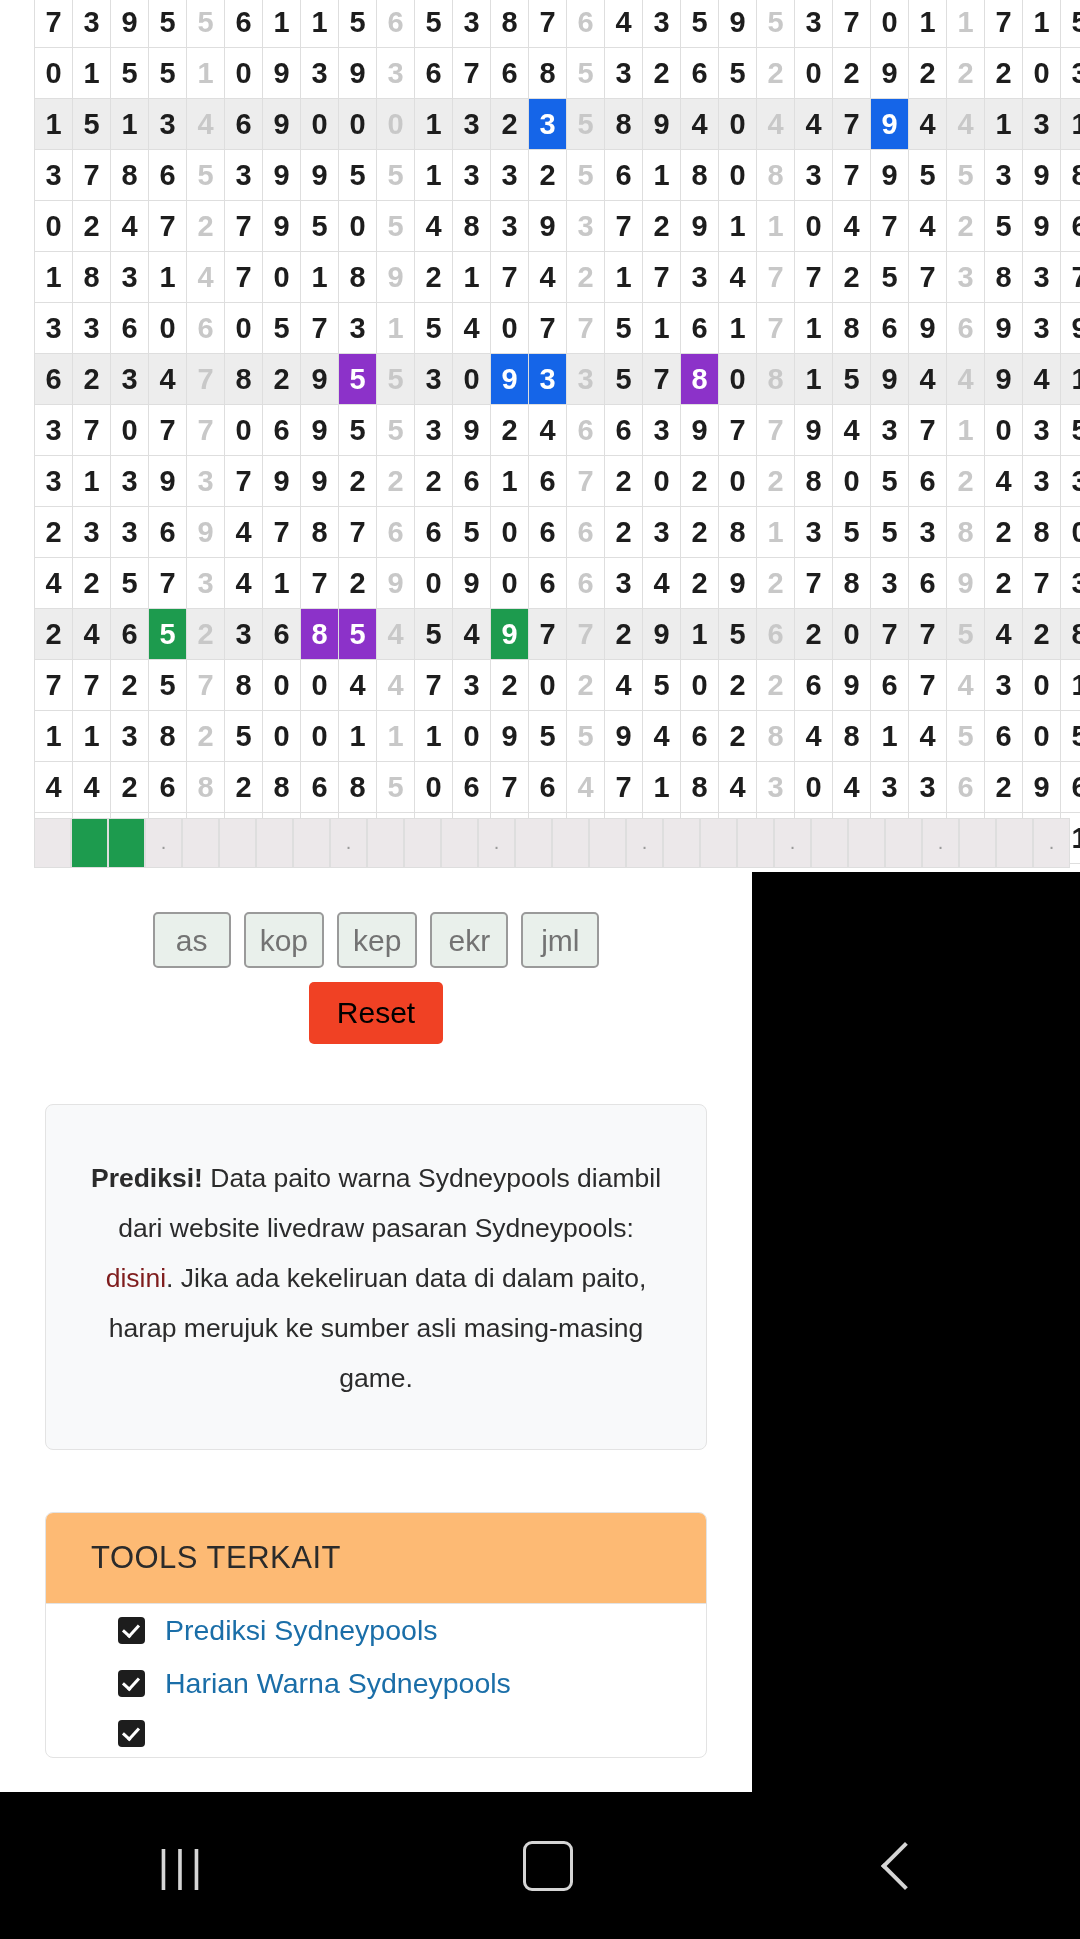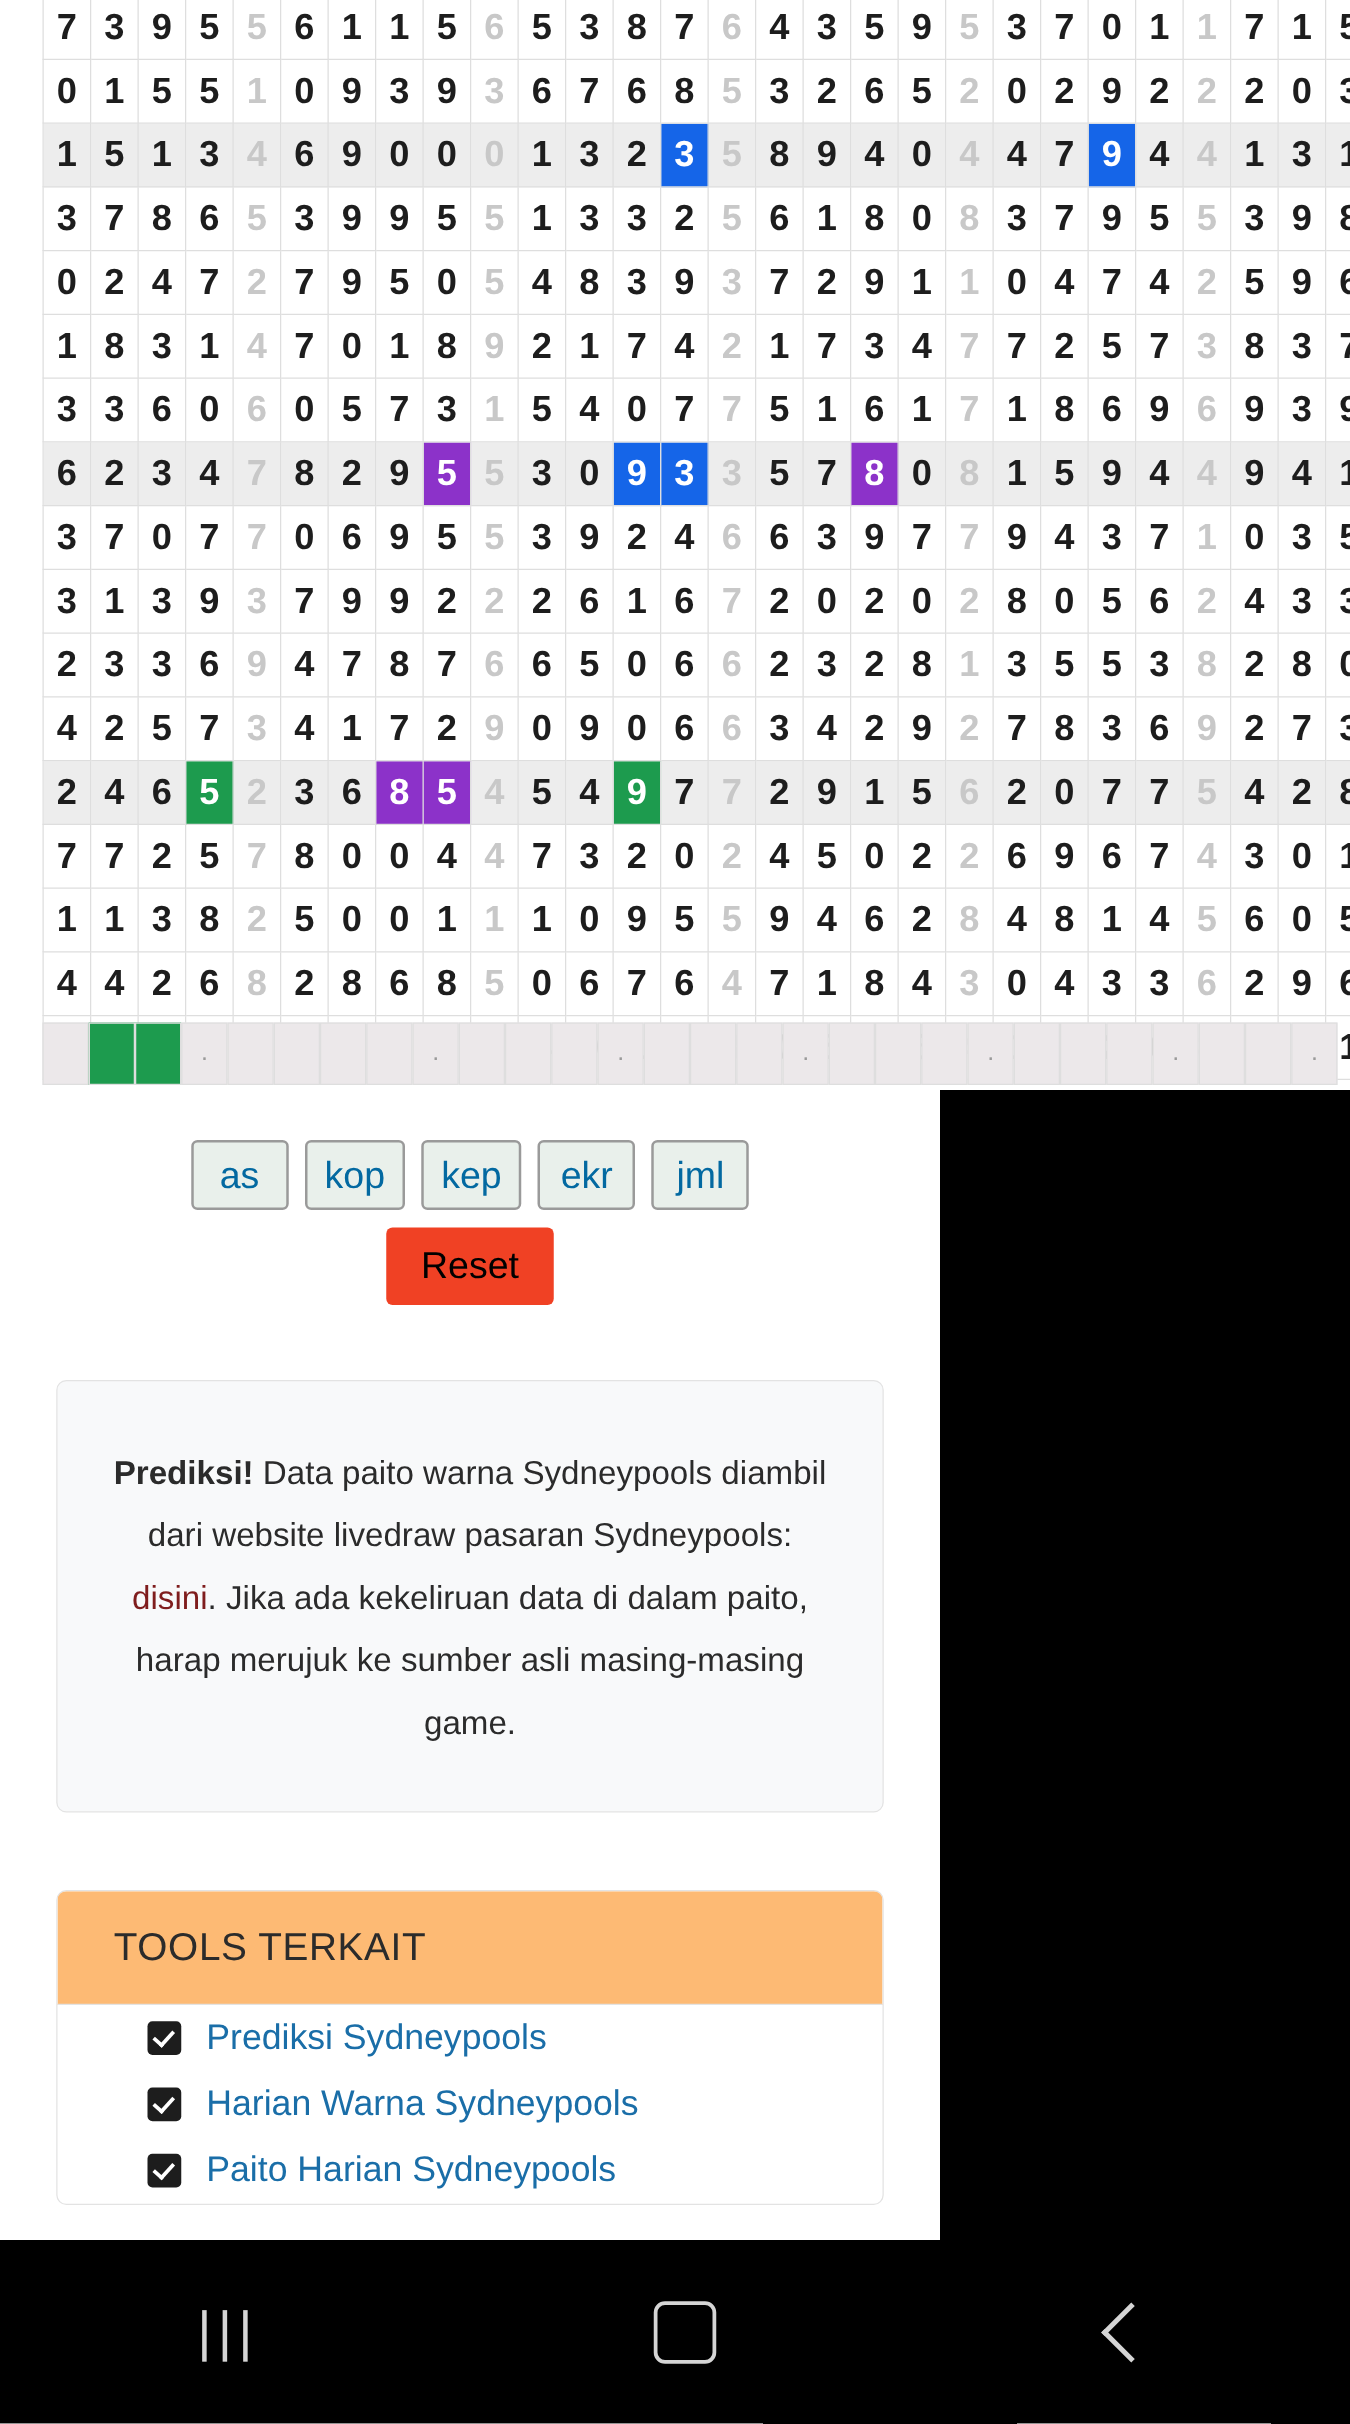--- a/index.html
+++ b/index.html
@@ -107,21 +107,21 @@
     gap: 13px;
     padding-top: 40px;
   }
   .pill {
     border: 2px solid #9a9a9a;
     background: #e9f0eb;
     border-radius: 5px;
     min-width: 78px;
     height: 56px;
     font-size: 30px;
-    color: #0369a1;
+    color: #737373;
     line-height: 54px;
     text-align: center;
     padding: 0 14px;
     box-sizing: border-box;
     font-family: "Liberation Sans", sans-serif;
   }
   .reset-row {
     display: flex;
     justify-content: center;
     margin-top: 14px;
@@ -802,21 +802,20 @@
       <div class="tool-item">
         <span class="chk"></span>
         <span>Prediksi Sydneypools</span>
       </div>
       <div class="tool-item">
         <span class="chk"></span>
         <span>Harian Warna Sydneypools</span>
       </div>
       <div class="tool-item">
         <span class="chk"></span>
-        <span>Paito Harian Sydneypools</span>
       </div>
     </div>
 
   </div>
 
   <div class="navbar">
     <div class="nav-recent">|||</div>
     <div class="nav-home"></div>
     <div class="nav-back"></div>
   </div>

